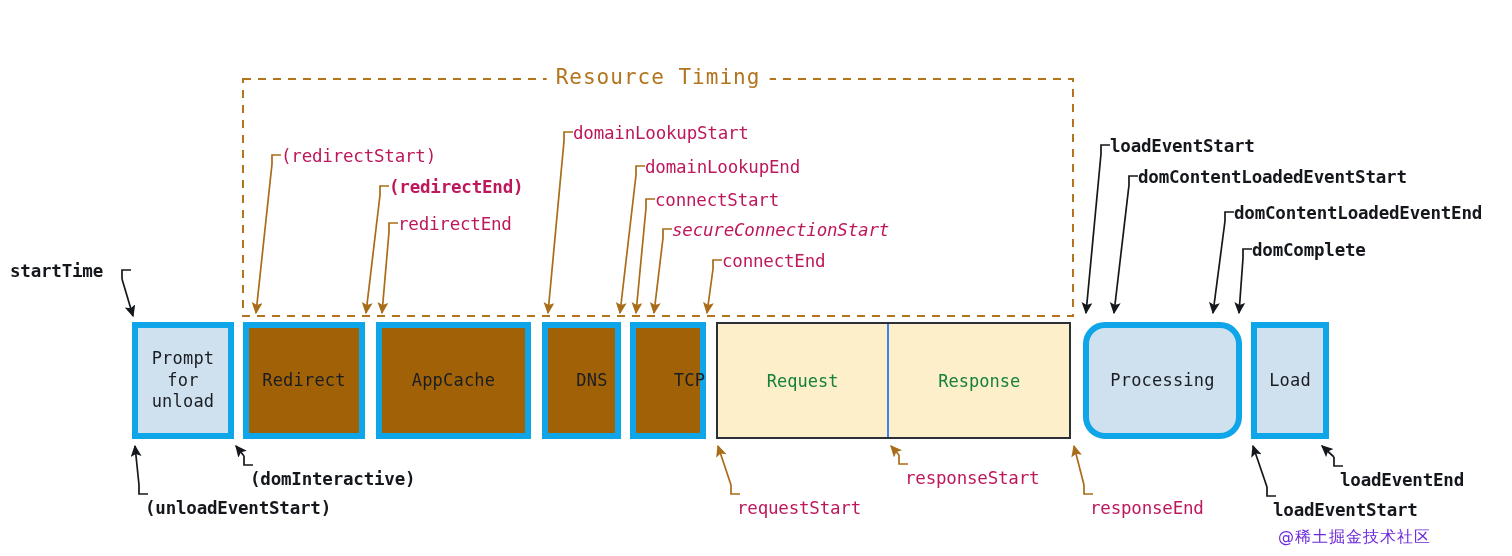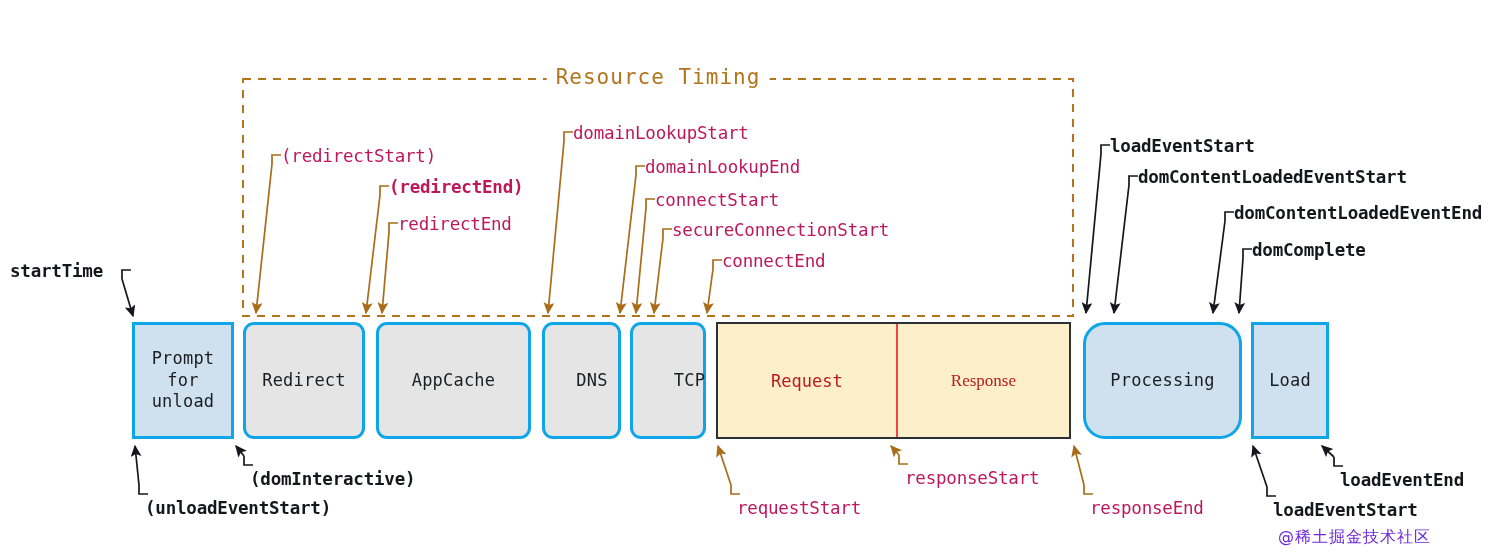--- a/index.html
+++ b/index.html
@@ -6,34 +6,34 @@
   body{
     width:1512px;height:556px;background:#ffffff;
     font-family:"DejaVu Sans Mono",monospace;
     overflow:hidden;position:relative;
   }
   #stage{position:absolute;left:0;top:11px;width:1512px;height:556px;}
   svg.layer{position:absolute;left:0;top:0;width:1512px;height:556px;overflow:visible;}
 
   .phase-box{
     position:absolute;box-sizing:border-box;
-    border:3px solid #0ea5e9;
+    border:6px solid #0ea5e9;
     display:flex;align-items:center;justify-content:center;
     text-align:center;line-height:1.28;
     font-family:"DejaVu Sans Mono",monospace;
     font-size:17px;color:#1a1d22;
     letter-spacing:.2px;
   }
-  .fill-cream{background:#e5e5e5;border-radius:11px;}
+  .fill-cream{background:#a16207;}
   .fill-blue{background:#cfe0ef;}
 
   .split-wrap{position:absolute;box-sizing:border-box;border:2px solid #2b2f36;display:flex;background:#fcefc9;}
   .split-cell{flex:1 1 auto;display:flex;align-items:center;justify-content:center;
-    font-family:"DejaVu Sans Mono",monospace;font-size:17px;color:#b91c1c;}
-  .split-cell + .split-cell{border-left:2px solid #ef4444;font-family:Liberation Serif, serif;}
+    font-family:"DejaVu Sans Mono",monospace;font-size:17px;color:#15803d;}
+  .split-cell + .split-cell{border-left:2px solid #3b82f6;}
 
   .lbl{
     position:absolute;white-space:nowrap;
     font-family:"DejaVu Sans Mono",monospace;
     font-size:17.5px;letter-spacing:-0.2px;
   }
   .lbl-orange{color:#be185d;}
   .lbl-black{color:#14171c;font-weight:700;}
 
   .rt-title{
@@ -142,21 +142,21 @@
       </div>
     </div>
 
   <div id="labels">
       <div class="lbl lbl-orange" style="left: 281px; top: 135px;">(redirectStart)</div>
       <div class="lbl lbl-orange" style="left: 389px; top: 166px; font-weight: bold;">(redirectEnd)</div>
       <div class="lbl lbl-orange" style="left: 398px; top: 203px;">redirectEnd</div>
       <div class="lbl lbl-orange" style="left: 573px; top: 112px;">domainLookupStart</div>
       <div class="lbl lbl-orange" style="left: 645px; top: 146px;">domainLookupEnd</div>
       <div class="lbl lbl-orange" style="left: 655px; top: 179px;">connectStart</div>
-      <div class="lbl lbl-orange" style="left: 672px; top: 209px;">secureConnectionStart</div>
+      <div class="lbl lbl-orange" style="left: 672px; top: 209px; font-style: italic;">secureConnectionStart</div>
       <div class="lbl lbl-orange" style="left: 722px; top: 240px;">connectEnd</div>
       <div class="lbl lbl-black" style="left: 1110px; top: 125px;">loadEventStart</div>
       <div class="lbl lbl-black" style="left: 1138px; top: 156px;">domContentLoadedEventStart</div>
       <div class="lbl lbl-black" style="left: 1234px; top: 192px;">domContentLoadedEventEnd</div>
       <div class="lbl lbl-black" style="left: 1252px; top: 229px;">domComplete</div>
       <div class="lbl lbl-black" style="left: 10px; top: 250px;">startTime</div>
       <div class="lbl lbl-black" style="left: 145px; top: 487px;">(unloadEventStart)</div>
       <div class="lbl lbl-black" style="left: 250px; top: 458px;">(domInteractive)</div>
       <div class="lbl lbl-orange" style="left: 737px; top: 487px;">requestStart</div>
       <div class="lbl lbl-orange" style="left: 905px; top: 457px;">responseStart</div>

